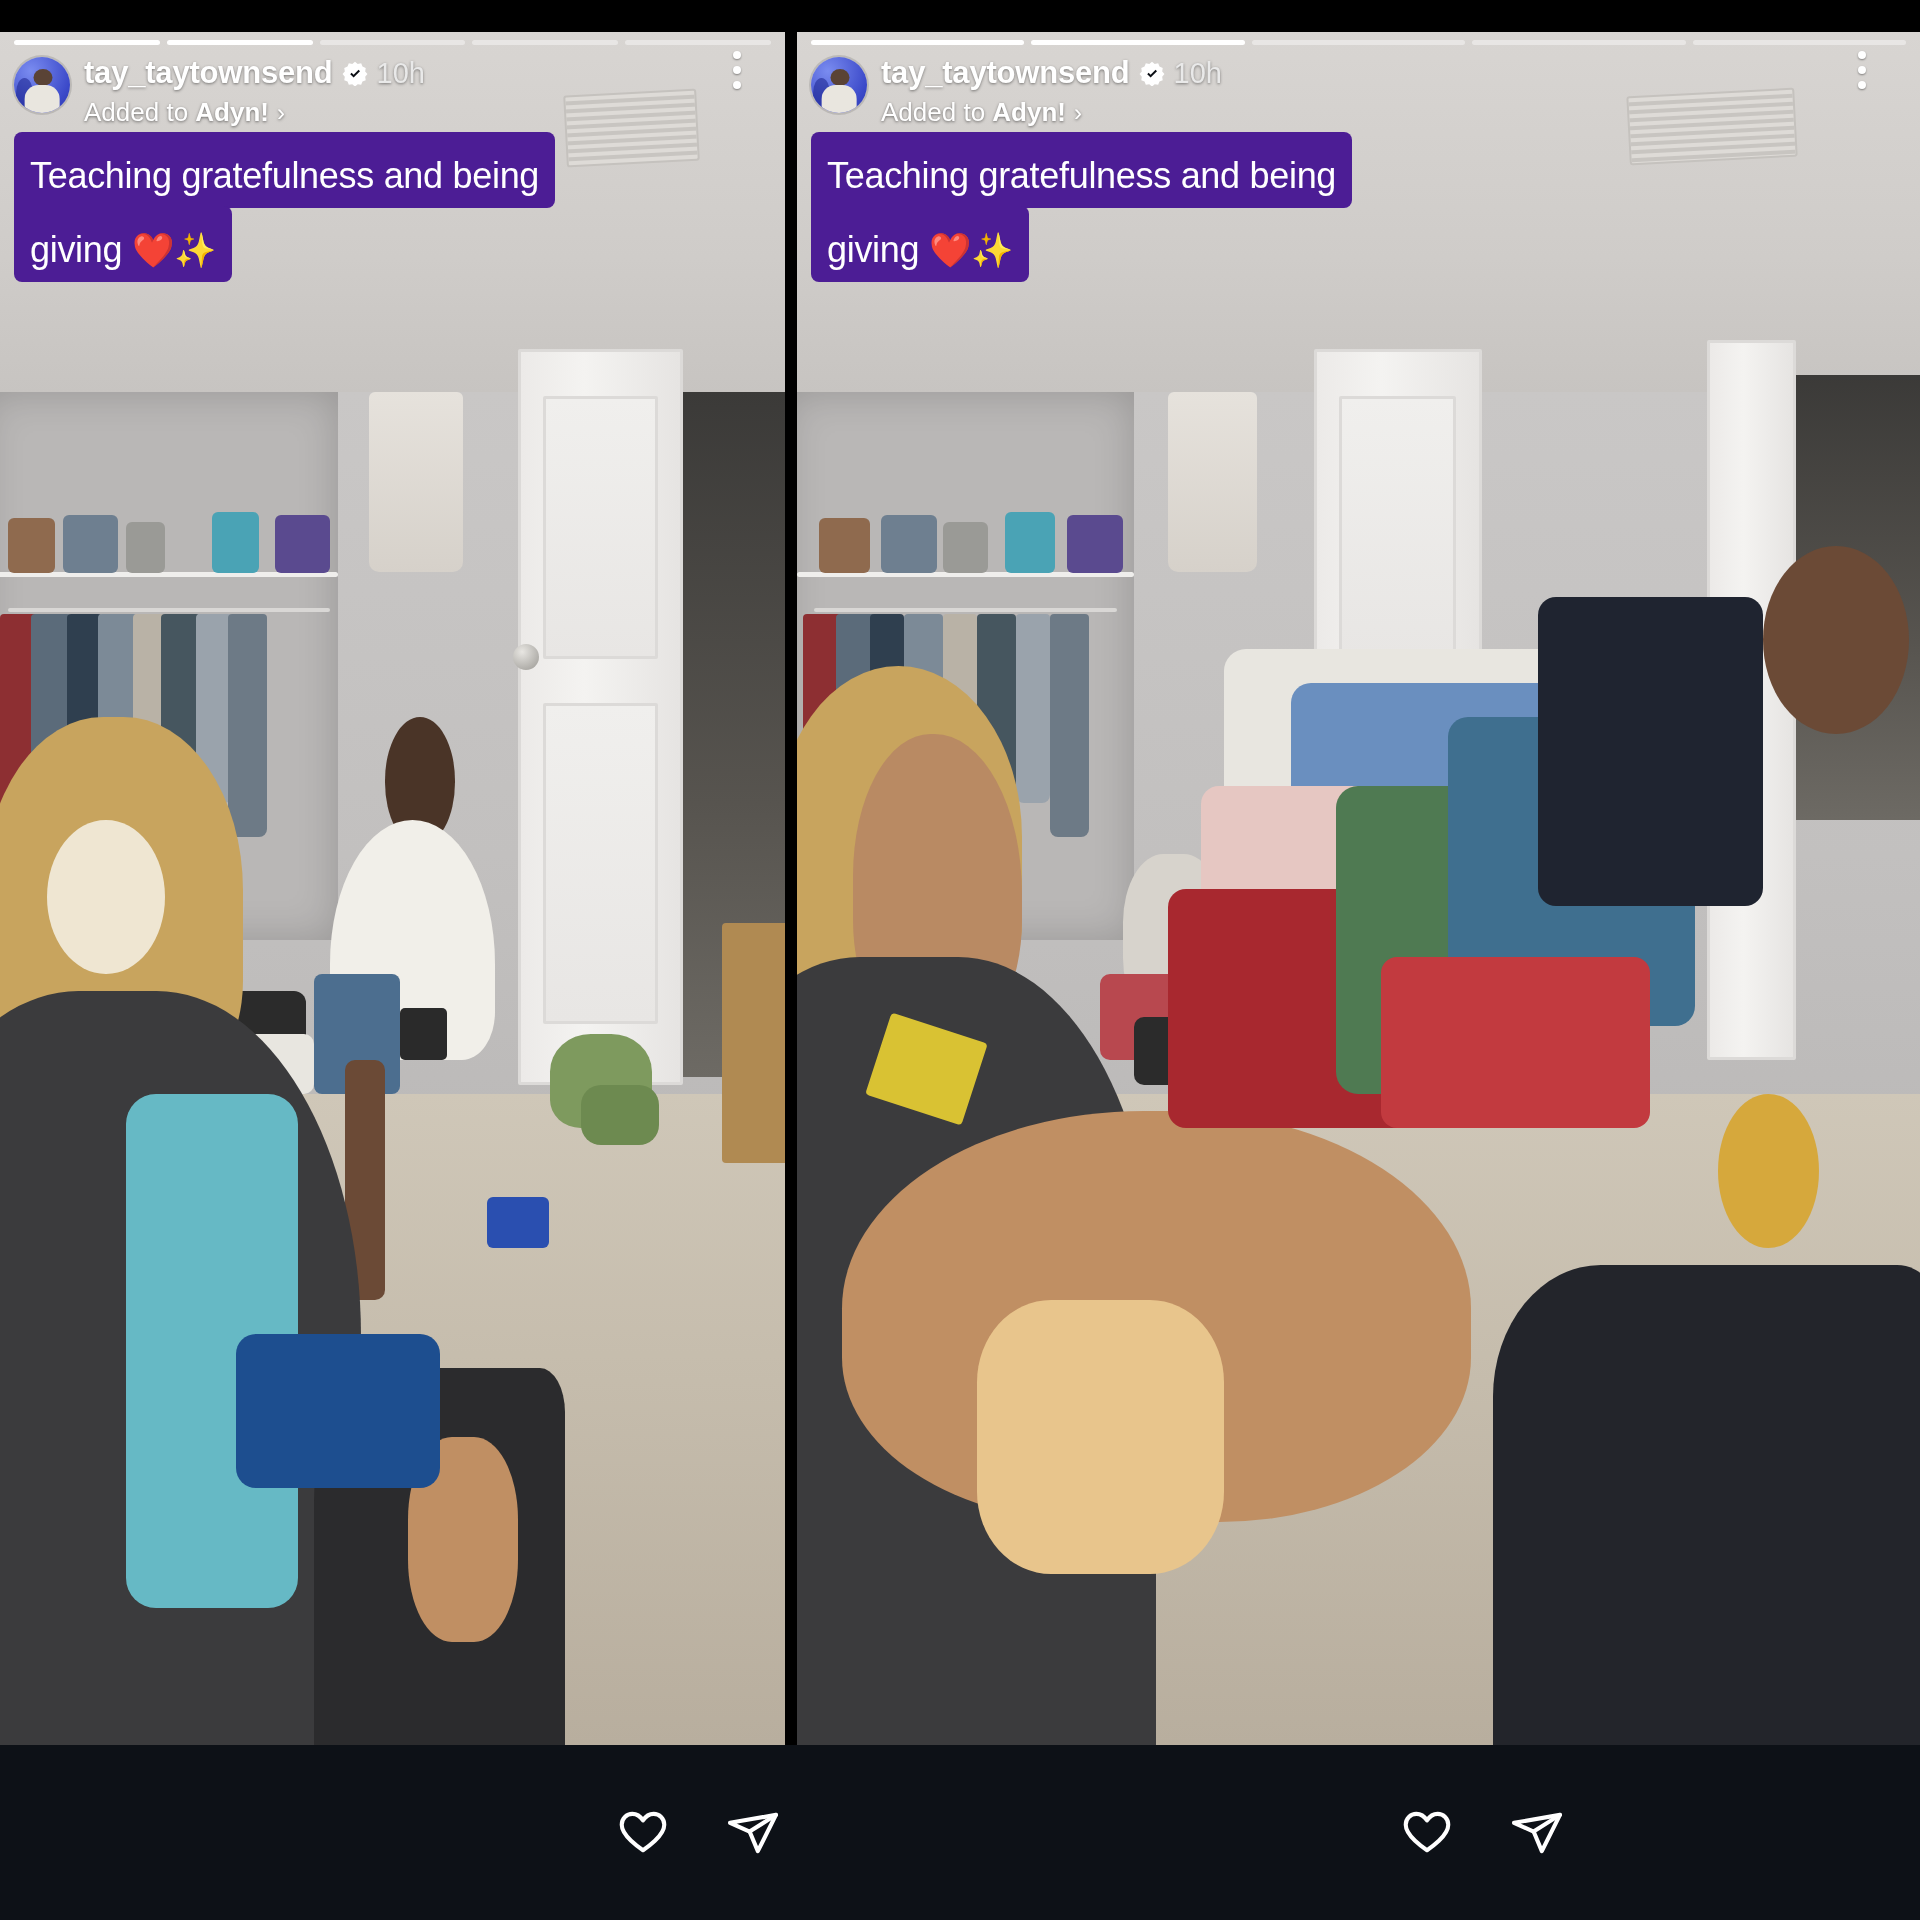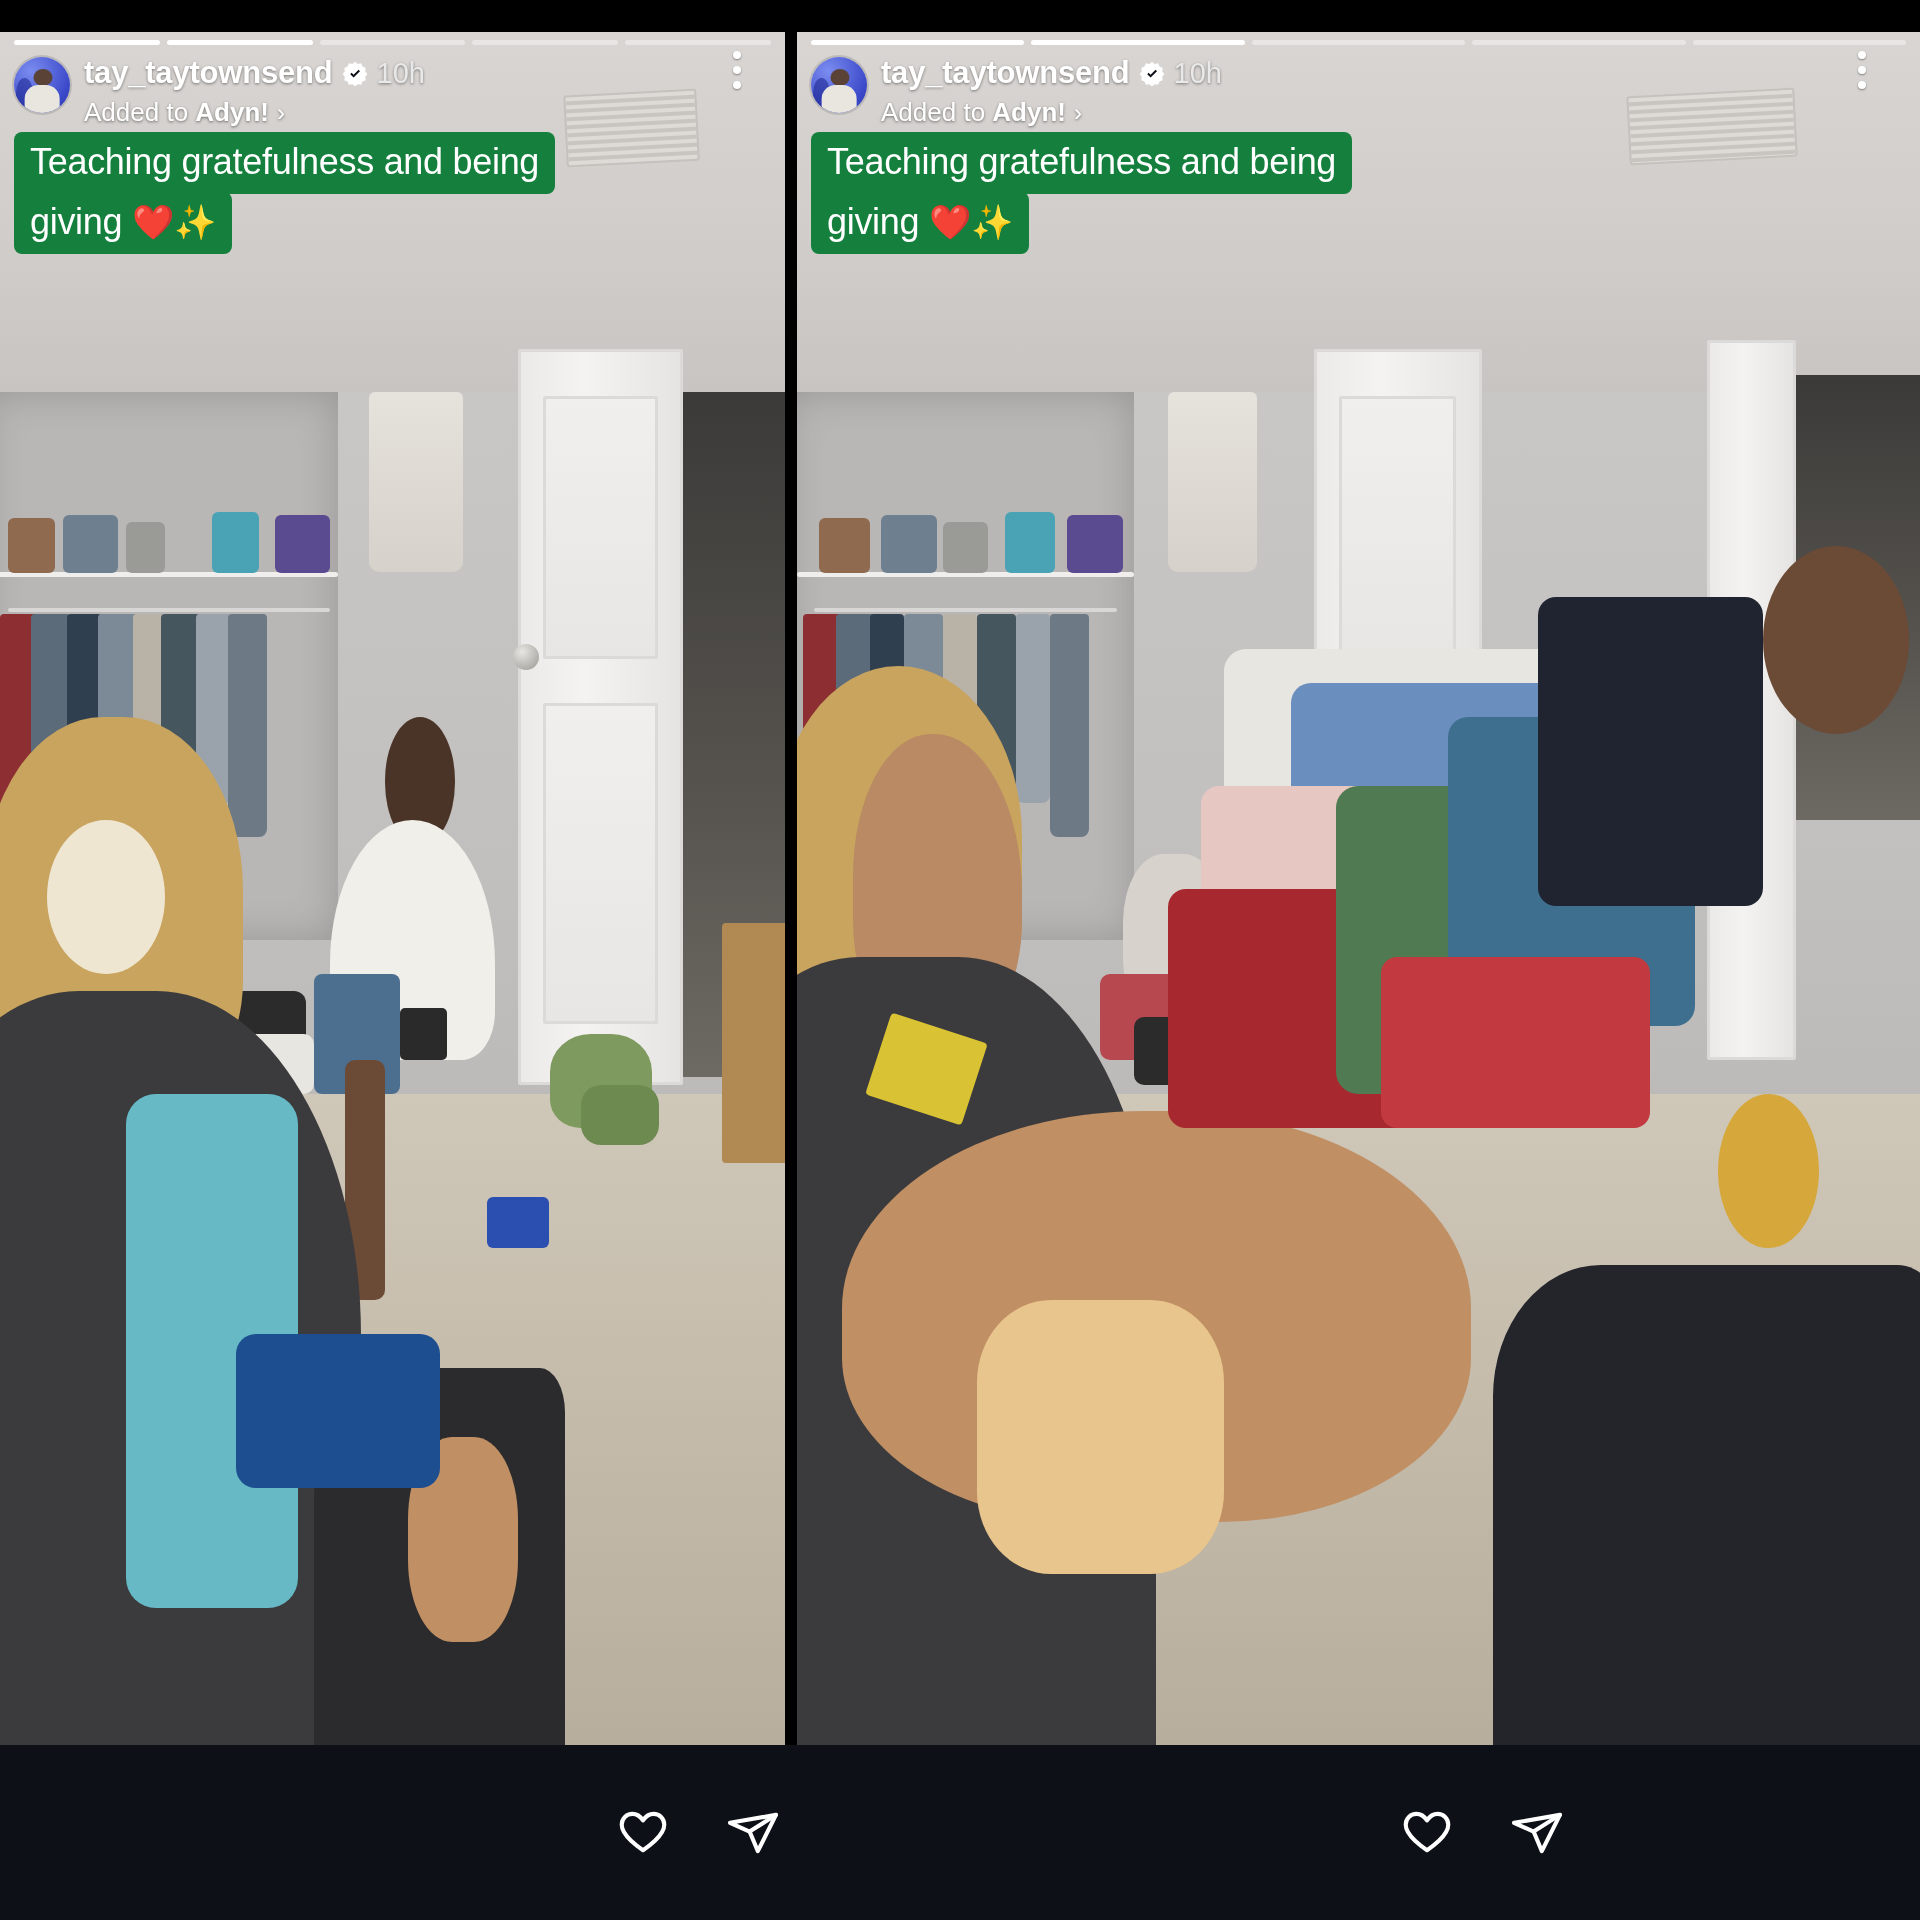--- a/index.html
+++ b/index.html
@@ -90,23 +90,23 @@
            text-shadow:0 1px 3px rgba(0,0,0,.5); }
   .added b { font-weight:700;margin-top:40px; }
   .chev { color:#fff; font-size:24px; text-shadow:0 1px 3px rgba(0,0,0,.5); }
 
   .kebab { position:absolute; top:6px; display:flex; flex-direction:column;
            gap:7px; align-items:center; cursor:pointer; }
   .kebab i { width:8px; height:8px; border-radius:50%; background:#fff;
              display:block; box-shadow:0 1px 2px rgba(0,0,0,.4); }
 
   .caption { margin-top:6px; padding:0 0 0 14px; }
-  .cap-line { display:inline-block; background:#15803d; color:#fff;
+  .cap-line { display:inline-block; background:#4c1d95; color:#fff;
               font-size:36px; font-weight:500; line-height:1.28;
-              padding:7px 16px 9px 16px; letter-spacing:-.3px; }
+              padding:21px 16px 9px 16px; letter-spacing:-.3px; }
   .cap-line.l1 { border-radius:8px 8px 8px 0; }
   .cap-line.l2 { border-radius:0 8px 8px 8px; margin-top:-2px; }
   .cap-emoji { font-size:34px; }
 
   
   .actionbar { position:absolute; left:0; top:1745px; width:1920px; height:175px;
                background:#0d1117; }
   .acts { position:absolute; display:flex; align-items:center; gap:52px;
           top:50%; transform:translateY(-50%); }
   .acts.left  { left:614px; }

